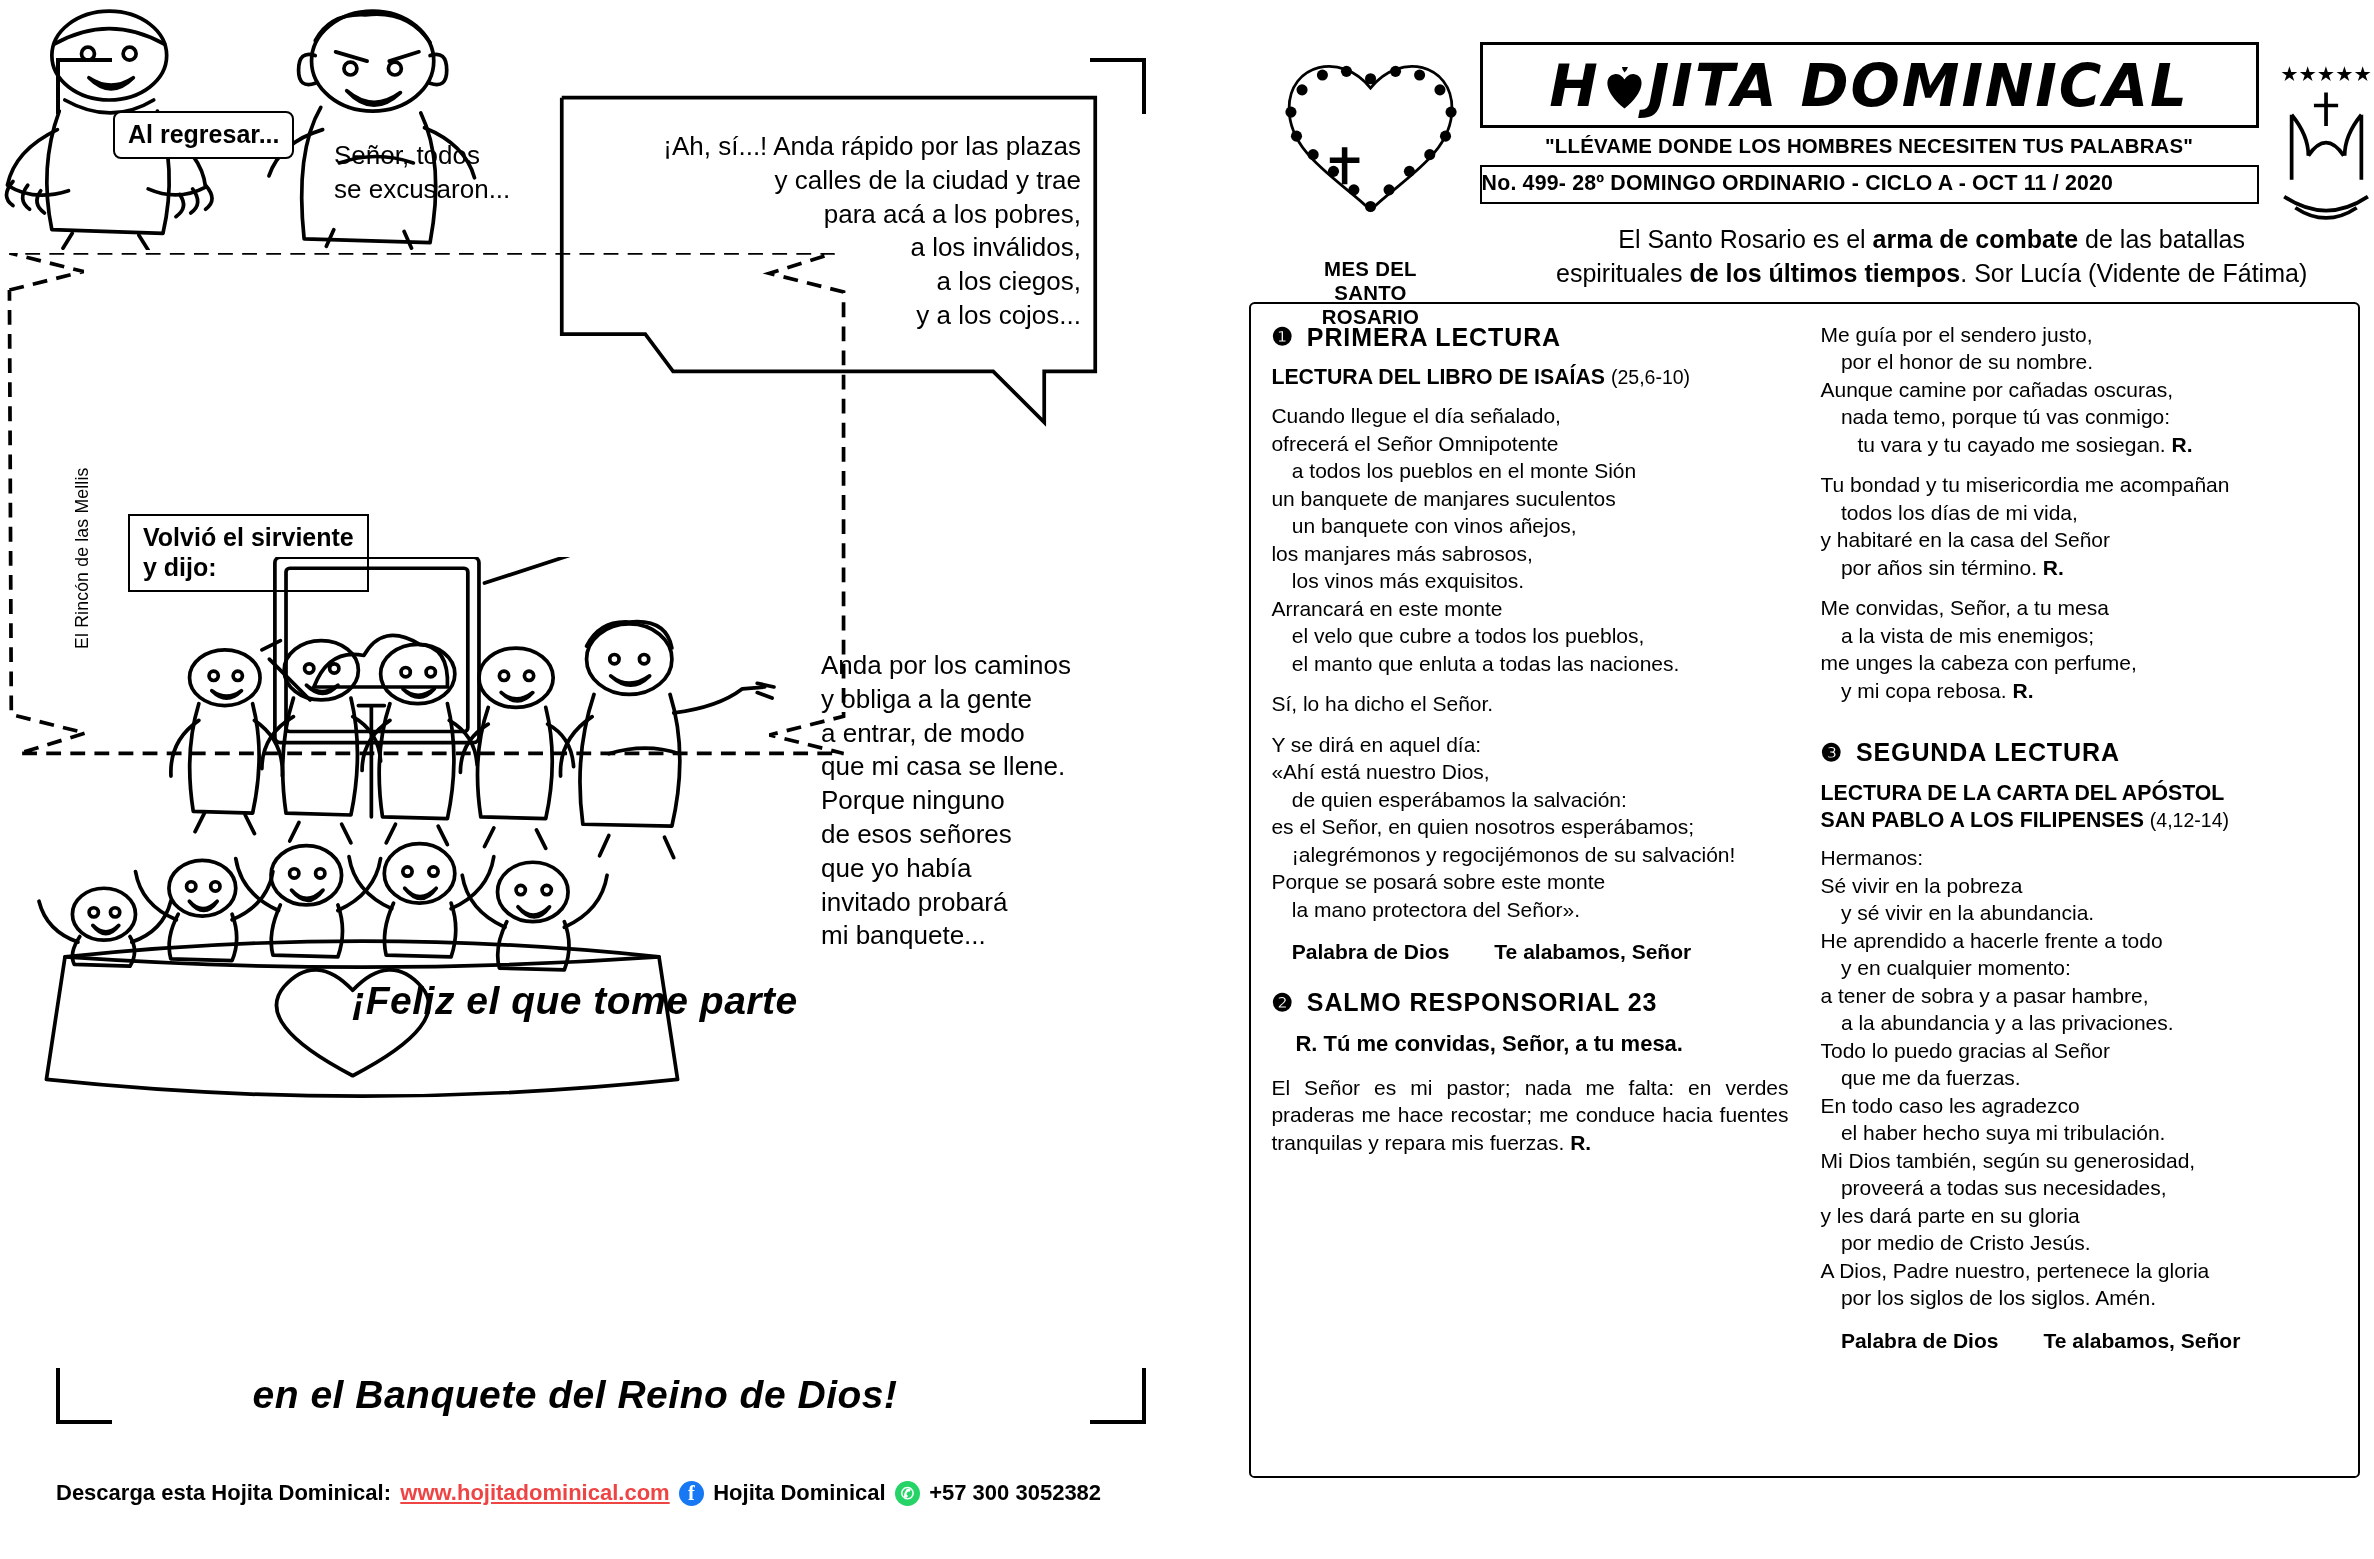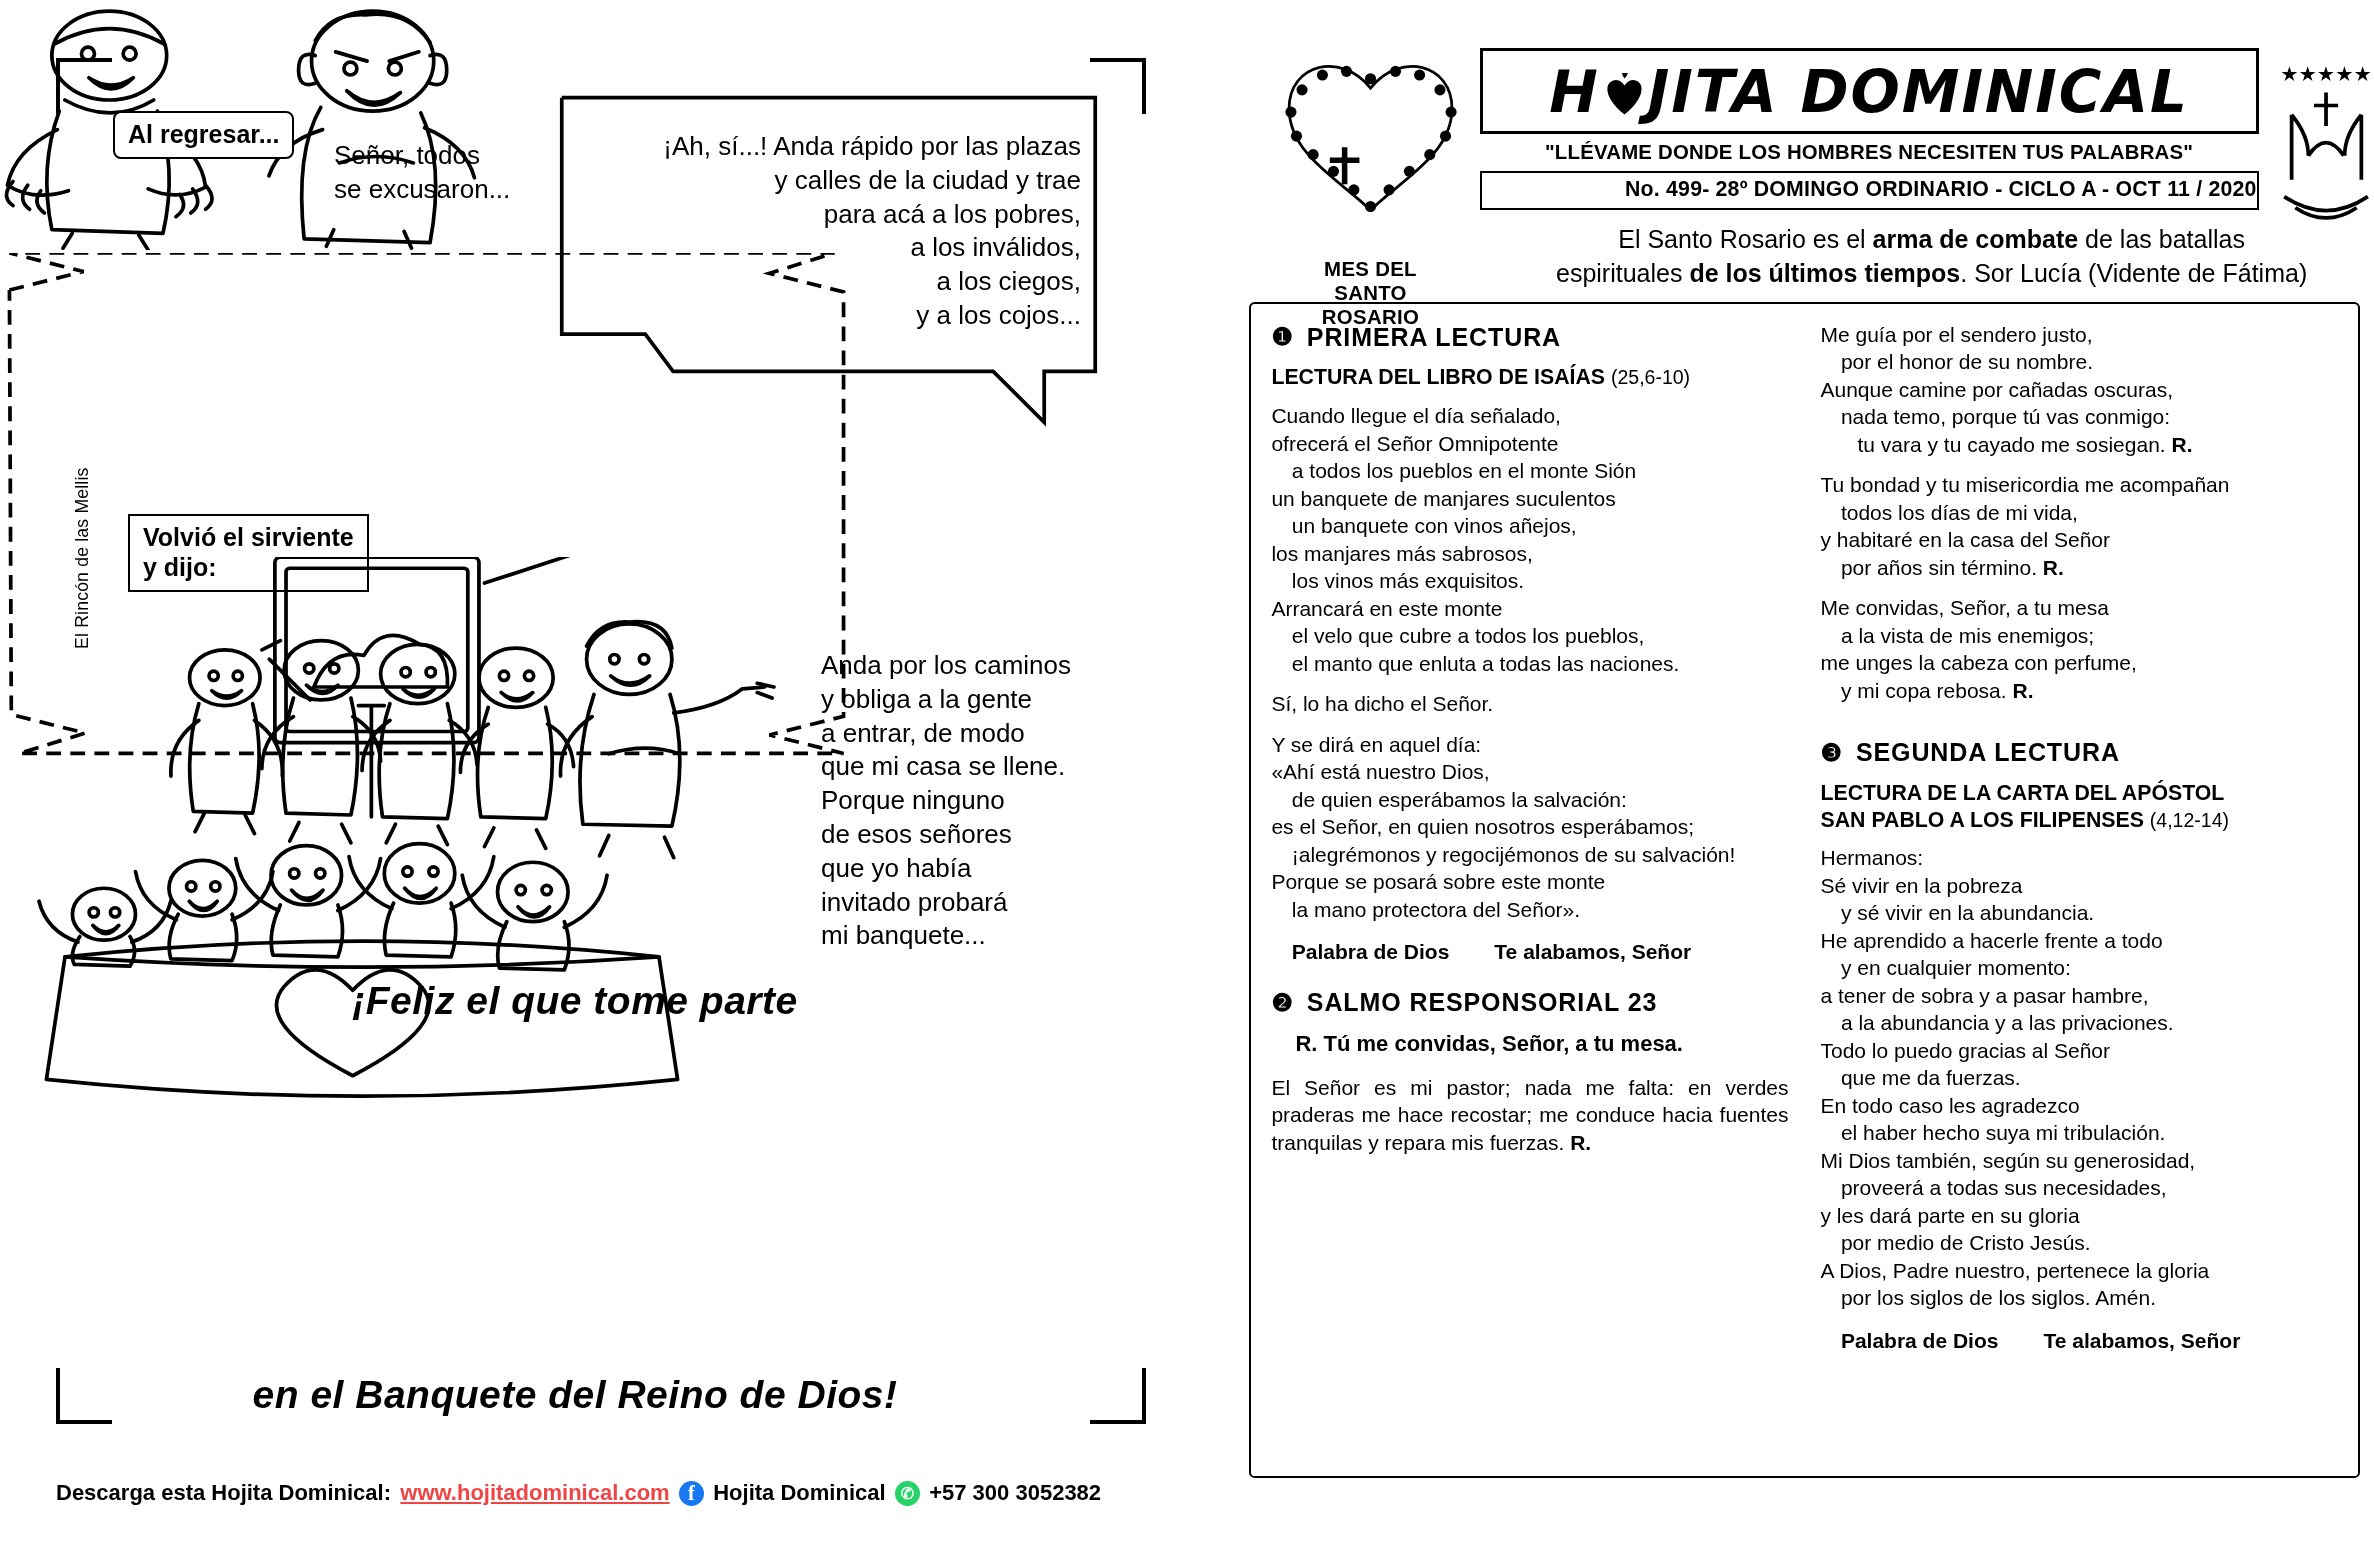--- a/index.html
+++ b/index.html
@@ -168,21 +168,21 @@
     width: 195px;
     text-align: center;
     font-size: 20.4px;
     font-weight: bold;
     line-height: 1.18;
     letter-spacing: 0.3px;
   }
   .title-block {
     position: absolute;
     left: 227px;
-    top: 6px;
+    top: 0;
     width: 779px;
   }
   .title-banner {
     position: relative;
     border: 3.7px solid #000;
     height: 80px;
     background: #fff;
   }
   .title-banner .main-title {
     position: absolute;
@@ -197,21 +197,21 @@
   .subtitle {
     margin-top: 6.5px;
     text-align: center;
     font-size: 20.4px;
     font-weight: bold;
     letter-spacing: 0.2px;
   }
   .issue-bar {
     margin-top: 7.4px;
     border: 2.8px solid #000;
-    text-align: right;
+    text-align: left;
     font-size: 21.3px;
     font-weight: bold;
     padding: 4.6px 0 5.6px;
     letter-spacing: 0.2px;
   }
   .marian-emblem {
     position: absolute;
     left: 1020px;
     top: 16.7px;
     width: 107px;

